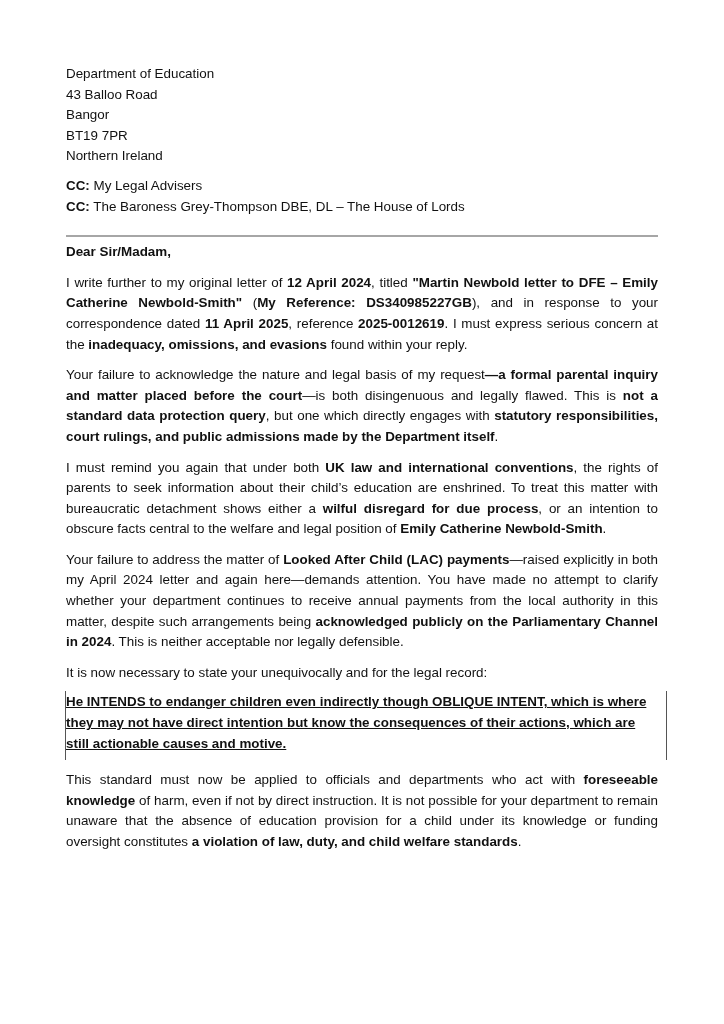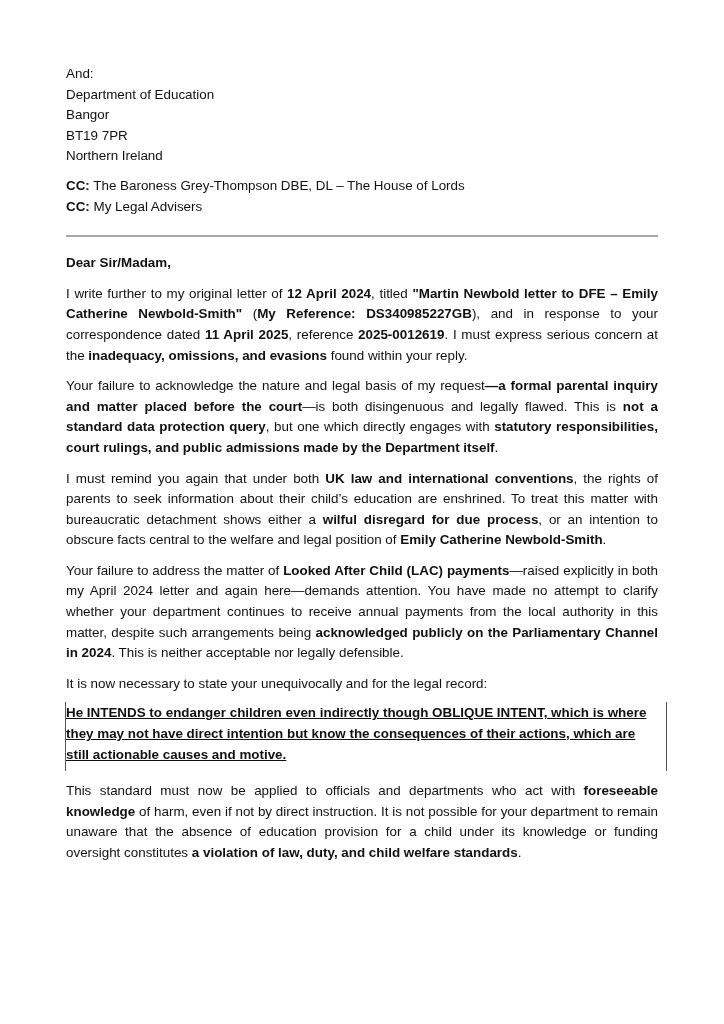--- a/index.html
+++ b/index.html
@@ -39,21 +39,21 @@
       white-space: nowrap;
     }
     b, .b { font-weight: bold; }
     .rule {
       margin-top: 18px;
       width: 592px;
       height: 2px;
       background: #a6a6a6;
     }
     .salutation {
-      margin-top: 16px;
+      margin-top: 5px;
       line-height: 20.6px;
       font-weight: bold;
     }
     p.para {
       margin: 10px 0 0 0;
       line-height: 20.6px;
       text-align: justify;
     }
     .left { text-align: left !important; }
     .quote-box {
@@ -73,33 +73,33 @@
       width: 592px;
       text-decoration: underline;
     }
   </style>
 </head>
 <body>
 
 <div class="page">
 
   <div>
-    <div class="addr-line">And:</div>
     <div class="addr-line">Department of Education</div>
+    <div class="addr-line">43 Balloo Road</div>
     <div class="addr-line">Bangor</div>
     <div class="addr-line">BT19 7PR</div>
     <div class="addr-line">Northern Ireland</div>
   </div>
 
   <div class="cc-block">
     <div class="cc-line">
-      <span class="b">CC:</span><span> The Baroness Grey-Thompson DBE, DL – The House of Lords</span>
+      <span class="b">CC:</span><span> My Legal Advisers</span>
     </div>
     <div class="cc-line">
-      <span class="b">CC:</span><span> My Legal Advisers</span>
+      <span class="b">CC:</span><span> The Baroness Grey-Thompson DBE, DL – The House of Lords</span>
     </div>
   </div>
 
 
   <div class="rule"></div>
 
   <div class="salutation">Dear Sir/Madam,</div>
 
   <p class="para"><span>I write further to my original letter of </span><b>12 April 2024</b><span>, titled </span><b>"Martin Newbold letter to DFE – Emily Catherine Newbold-Smith"</b><span> (</span><b>My Reference: DS340985227GB</b><span>), and in response to your correspondence dated </span><b>11 April 2025</b><span>, reference </span><b>2025-0012619</b><span>. I must express serious concern at the </span><b>inadequacy, omissions, and evasions</b><span> found within your reply.</span></p>
   <p class="para"><span>Your failure to acknowledge the nature and legal basis of my request</span><b>—a formal parental inquiry and matter placed before the court</b><span>—is both disingenuous and legally flawed. This is </span><b>not a standard data protection query</b><span>, but one which directly engages with </span><b>statutory responsibilities, court rulings, and public admissions made by the Department itself</b><span>.</span></p>

